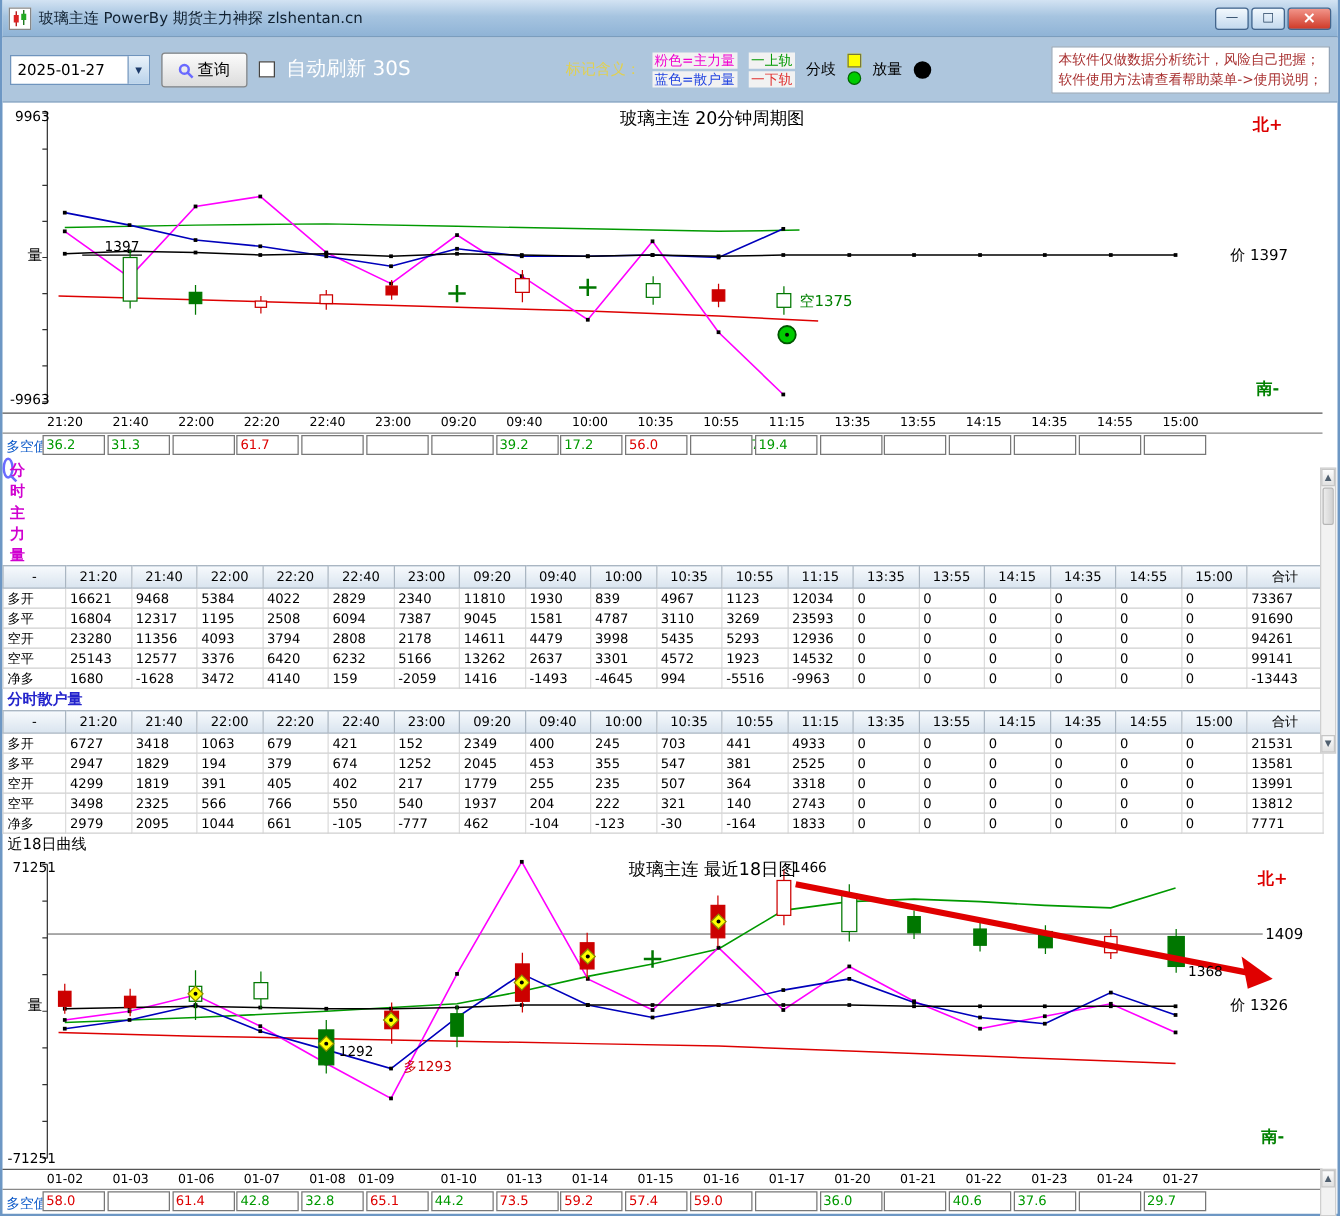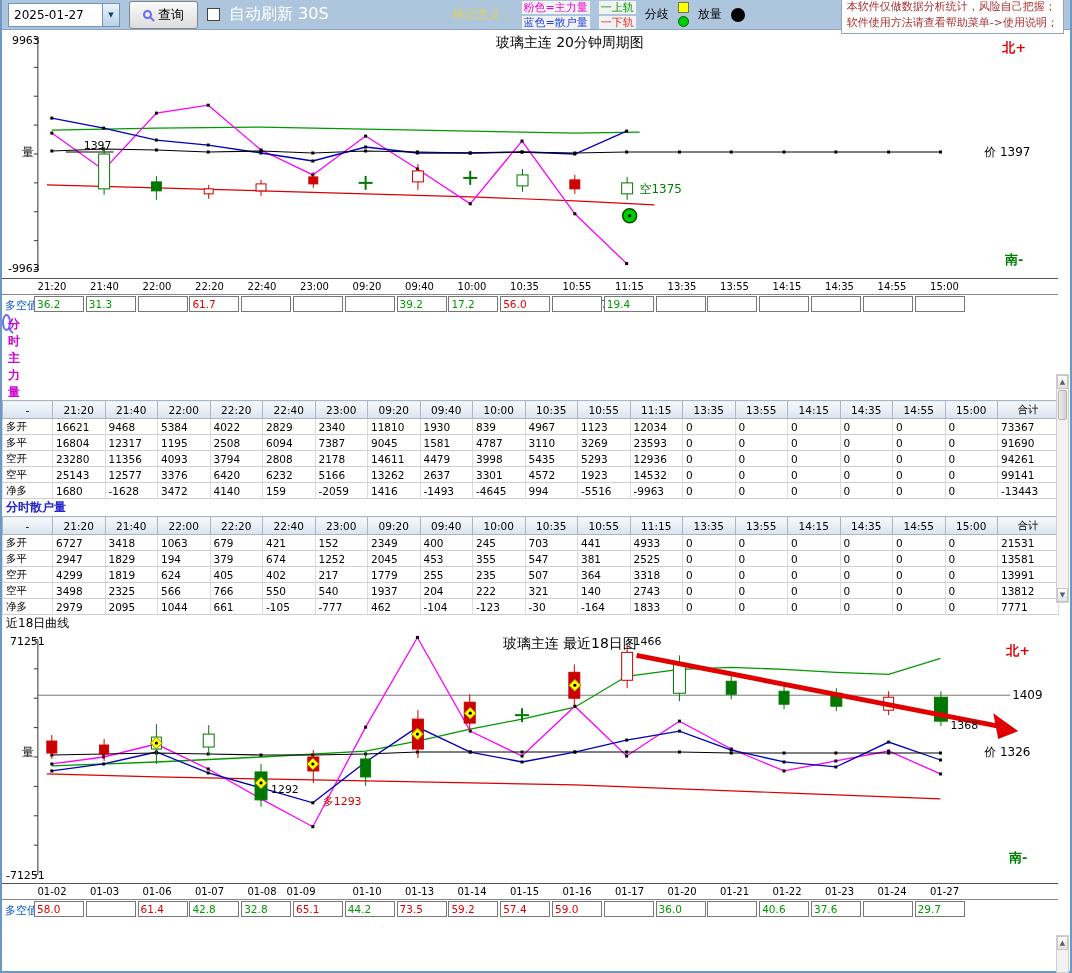--- a/index.html
+++ b/index.html
@@ -6,21 +6,21 @@
   body{width:1072px;height:973px;overflow:hidden;font-family:"DejaVu Sans","Liberation Sans",sans-serif;background:#fff}
   .window{position:relative;width:1072px;height:973px;border-left:2px solid #6d97c4;border-right:2px solid #6d97c4;border-bottom:2px solid #6d97c4;background:#fff}
   
   .titlebar{height:30px;background:linear-gradient(#d3e3f3,#a6c4e0 45%,#8fb3d6);border-bottom:1px solid #5a82ab;display:flex;align-items:center;padding:0 5px}
   .app-icon{width:18px;height:18px;background:#fff;border:1px solid #888;display:flex;align-items:center;justify-content:center}
   .win-title{font-size:12px;color:#102030;margin-left:6px;white-space:nowrap}
   .winbtns{margin-left:auto;display:flex;gap:2px}
   .wbtn{width:27px;height:18px;border:1px solid #43658c;border-radius:3px;background:linear-gradient(#f2f8fd,#c3d9ee);display:flex;align-items:center;justify-content:center;font-size:10px;color:#1c3a5a;cursor:default}
   .wbtn.close{width:35px;background:linear-gradient(#f2958a,#cf3a28);color:#fff;font-size:13px;font-weight:bold}
   
-  .toolbar{height:30px;background:#aec6dd;border-bottom:1px solid #8aa6c2;display:flex;align-items:center;gap:9px;padding:0 6px}
+  .toolbar{height:52px;background:#aec6dd;border-bottom:1px solid #8aa6c2;display:flex;align-items:center;gap:9px;padding:0 6px}
   .combo{width:112px;height:24px;background:#fff;border:1px solid #6f94bd;display:flex;align-items:stretch;font-size:12px}
   .combo-text{flex:1;display:flex;align-items:center;padding-left:5px;color:#000}
   .combo-btn{width:17px;background:linear-gradient(#eaf3fb,#b9d2ea);border-left:1px solid #6f94bd;display:flex;align-items:center;justify-content:center;font-size:7px;color:#1c3a6a}
   .btn-query{height:28px;padding:0 13px;background:linear-gradient(#fbfbfb,#dcdcdc);border:1px solid #858585;border-radius:3px;display:flex;align-items:center;gap:6px;font-size:13px;color:#000;font-family:inherit}
   .mag{width:9px;height:9px;border:2px solid #6a6aff;border-radius:50%;position:relative;display:inline-block}
   .mag::after{content:"";position:absolute;width:6px;height:2px;background:#6a6aff;transform:rotate(45deg);right:-5px;bottom:-3px}
   .chk{width:13px;height:13px;background:#fff;border:1px solid #444;display:inline-block}
   .lbl-white{color:#fff;font-size:16px;white-space:nowrap}
   .legend-title{color:#e0d052;font-size:12px;margin-left:115px;white-space:nowrap}
   .chipcol{display:flex;flex-direction:column;gap:2px}
@@ -56,20 +56,36 @@
   .vscroll{position:absolute;right:1px;width:13px;background:#f2f2f2;border:1px solid #cfcfcf;display:flex;flex-direction:column}
   .vs-btn{height:14px;display:flex;align-items:center;justify-content:center;font-size:7px;color:#506070;background:linear-gradient(#fdfdfd,#e1e1e1);border:1px solid #c6c6c6}
   .vs-thumb{height:30px;margin:1px;background:linear-gradient(90deg,#ececec,#d2d2d2);border:1px solid #b5b5b5;border-radius:2px}
   .vs-fill{flex:1}
 </style>
 </head>
 <body>
 
 <div class="window">
 
+  <div class="titlebar">
+    <span class="app-icon">
+      <svg width="14" height="14" viewBox="0 0 14 14">
+        <line x1="4" y1="1" x2="4" y2="13" stroke="#a00" stroke-width="1"></line>
+        <rect x="2" y="4" width="4" height="6" fill="#d22"></rect>
+        <line x1="10" y1="0" x2="10" y2="12" stroke="#060" stroke-width="1"></line>
+        <rect x="8" y="3" width="4" height="5" fill="#2a2"></rect>
+      </svg>
+    </span>
+    <span class="win-title">玻璃主连   PowerBy 期货主力神探 zlshentan.cn</span>
+    <span class="winbtns">
+      <span class="wbtn">—</span>
+      <span class="wbtn">□</span>
+      <span class="wbtn close">×</span>
+    </span>
+  </div>
 
   <div class="toolbar">
     <div class="combo">
       <span class="combo-text">2025-01-27</span>
       <span class="combo-btn">▼</span>
     </div>
     <button class="btn-query">
       <span class="mag"></span>
       <span>查询</span>
     </button>
@@ -484,21 +500,21 @@
           <td>0</td>
           <td>0</td>
           <td>0</td>
           <td>0</td>
           <td>13581</td>
         </tr>
         <tr>
           <td class="rowlab">空开</td>
           <td>4299</td>
           <td>1819</td>
-          <td>624</td>
+          <td>391</td>
           <td>405</td>
           <td>402</td>
           <td>217</td>
           <td>1779</td>
           <td>255</td>
           <td>235</td>
           <td>507</td>
           <td>364</td>
           <td>3318</td>
           <td>0</td>

